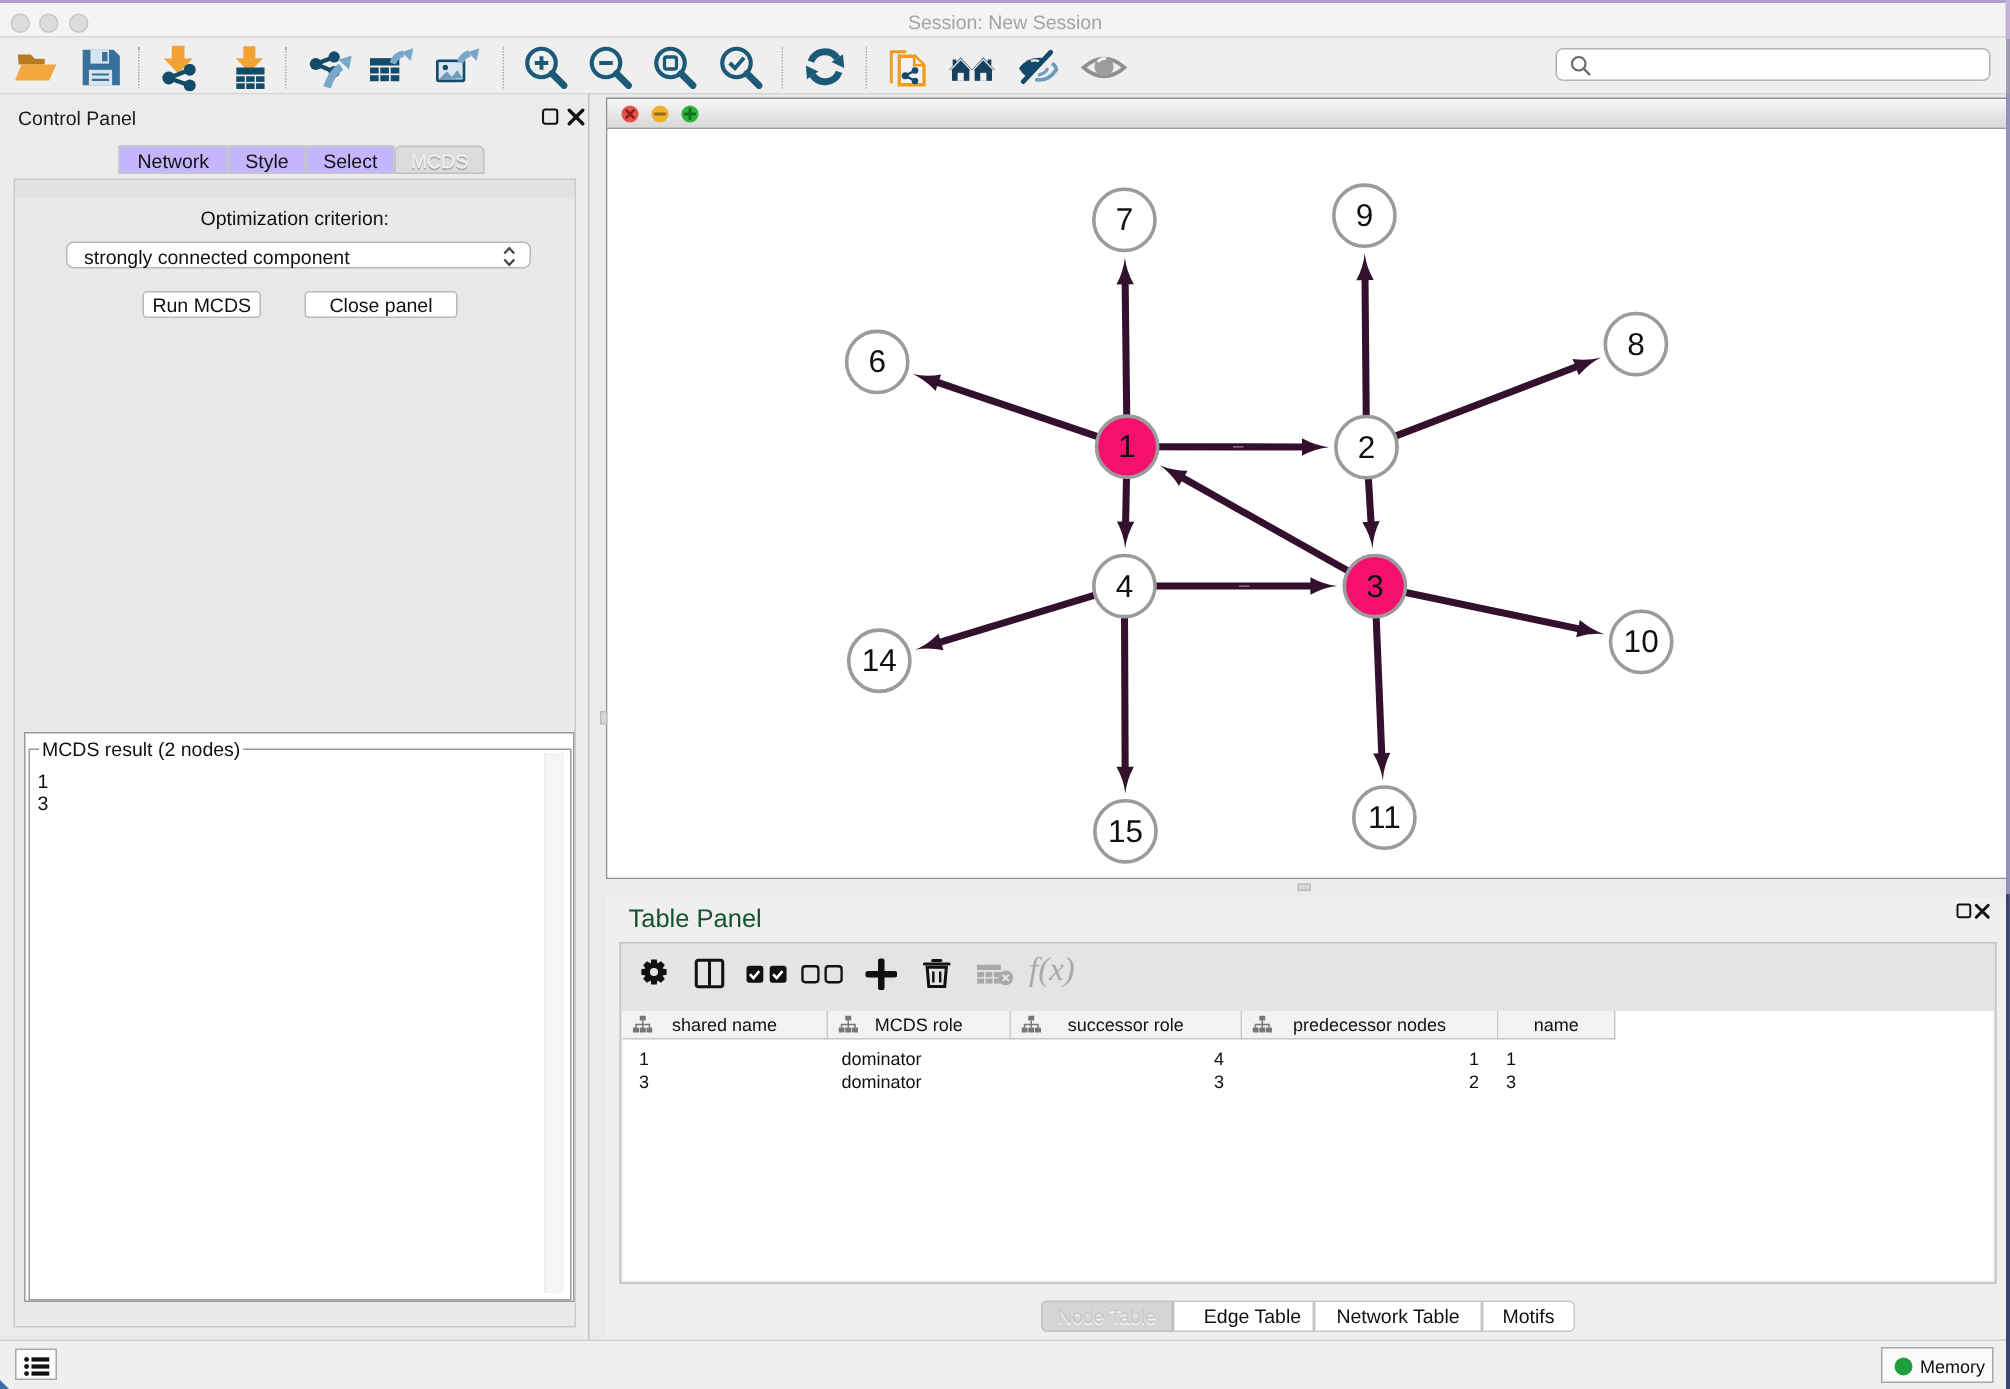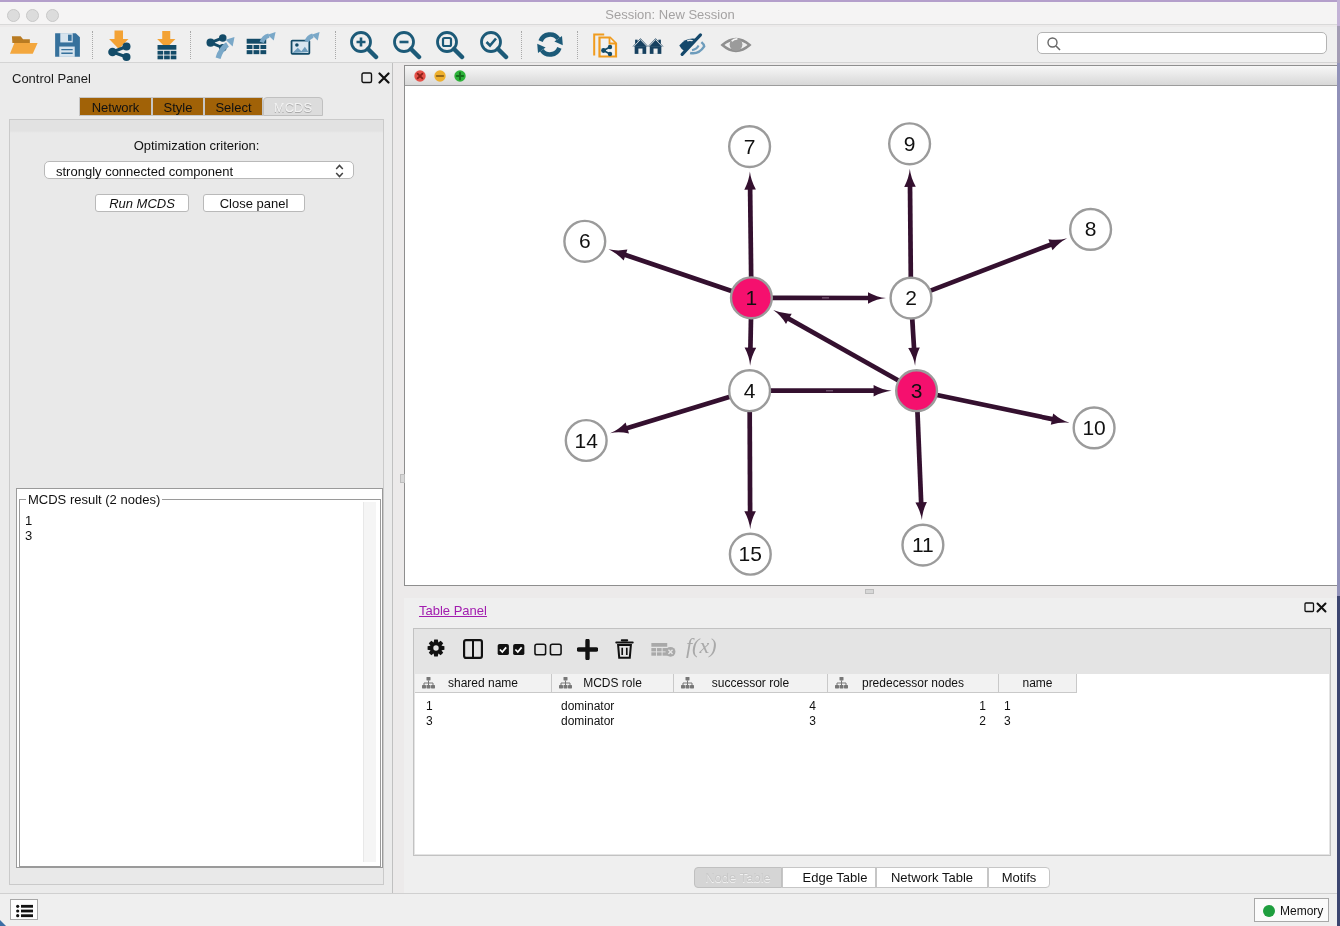--- a/index.html
+++ b/index.html
@@ -17,40 +17,40 @@
 #toolbar { position:absolute; top:27px; left:0; width:1340px; height:36px; background:#efefef; border-bottom:1px solid #d4d4d4; }
 .tsep { position:absolute; top:4px; height:28px; width:1px; border-left:1px dotted #a9a9a9; }
 .ticon { position:absolute; top:2px; width:32px; height:32px; }
 
 
 #searchbox { position:absolute; left:1037px; top:32px; width:290px; height:22px; background:#ffffff; border:1px solid #b4b4b4; border-radius:5px; }
 
 
 #cpanel { position:absolute; left:0; top:63px; width:393px; height:830px; background:#ebebeb; border-right:1px solid #c0c0c0; }
 #cpanel-title { position:absolute; left:12px; top:8px; font-size:13px; color:#1a1a1a; }
-.cptab { position:absolute; top:34px; height:19px; background:#a16207; border:1px solid #c6c6c6; font-size:13px; text-align:center; line-height:19px; color:#111; }
+.cptab { position:absolute; top:34px; height:19px; background:#c4b5fd; border:1px solid #c6c6c6; font-size:13px; text-align:center; line-height:19px; color:#111; }
 #cp-box { position:absolute; left:9px; top:56px; width:375px; height:766px; background:linear-gradient(#e2e2e2 0px, #e2e2e2 11px, #e9e9e9 13px); border:1px solid #cacaca; }
 #opt-label { position:absolute; top:18px; width:100%; text-align:center; font-size:13px; color:#111; }
 #dropdown { position:absolute; left:34px; top:41px; width:310px; height:18px; background:#fff; border:1px solid #b9b9b9; border-radius:5px; font-size:13px; color:#111; line-height:19px; padding-left:11px; }
 .btn { position:absolute; top:74px; height:18px; background:#fff; border:1px solid #b9b9b9; border-radius:3px; font-size:13px; text-align:center; line-height:18px; color:#111; }
 #mcds-border { position:absolute; left:2px; top:10px; width:362px; height:368px; border:1px solid #9a9a9a; }
 #mcds-result { position:absolute; left:6px; top:368px; width:367px; height:380px; background:#fff; border:1px solid #9a9a9a; }
 #mcds-legend { position:absolute; left:9px; top:3px; background:#fff; padding:0 2px; font-size:13px; color:#111; }
 #mcds-scroll { position:absolute; right:6px; top:13px; width:13px; height:360px; background:#f5f5f5; border-left:1px solid #e8e8e8; }
 
 
 #netwin { position:absolute; left:404px; top:65px; width:936px; height:521px; border:1px solid #8e8e8e; background:#fff; }
 #netwin-title { position:absolute; left:0; top:0; width:100%; height:20px; background:linear-gradient(#f7f7f7,#d8d8d8); border-bottom:1px solid #9c9c9c; }
 #netwin-name { position:absolute; width:100%; text-align:center; top:3px; font-size:13px; color:#111; }
 #netcanvas { position:absolute; left:0; top:21px; width:934px; height:498px; background:#fff; }
 #netcanvas svg { transform:translateZ(0); }
 
 
 #tpanel { position:absolute; left:404px; top:598px; width:936px; height:295px; background:#efefef; }
-#tpanel-title { position:absolute; left:15px; top:5px; font-size:13px; color:#a21caf;text-decoration:underline; }
+#tpanel-title { position:absolute; left:15px; top:5px; font-size:17px; color:#14532d; }
 #tp-inner { position:absolute; left:9px; top:30px; width:918px; height:228px; background:#e4e4e4; border:1px solid #c2c2c2; }
 #tp-toolbar { position:absolute; left:0; top:-3px; width:100%; height:42px; }
 #tp-table { position:absolute; left:1px; top:45px; right:1px; bottom:1px; background:#fff; }
 .th { position:absolute; top:0; height:19px; background:#f2f2f2; border-right:1px solid #c9c9c9; border-bottom:1px solid #c9c9c9; font-size:12px; color:#111; }
 .th span { position:absolute; width:100%; left:0; top:2px; text-align:center; }
 .hicon { position:absolute; left:7px; top:3px; }
 .td { position:absolute; font-size:12px; color:#111; }
 
 
 #btabs { position:absolute; left:0; top:269px; width:936px; height:22px; }
@@ -237,21 +237,21 @@
   <div class="cptab" style="left:152px; width:52px;">Style</div>
   <div class="cptab" style="left:204px; width:59px;">Select</div>
   <div class="cptab" style="left:263px; width:60px; background:#dcdcdc; border-color:#c0c0c0; color:#f3f3f3; text-shadow:0 1px 0 #aaa; border-radius:4px 4px 0 0;">MCDS</div>
   <div id="cp-box">
     <div id="opt-label">Optimization criterion:</div>
     <div id="dropdown">strongly connected component
       <svg style="position:absolute; right:9px; top:2px;" width="9" height="14" viewBox="0 0 9 14">
           <path d="M1.2 5 L4.5 1.4 L7.8 5 M1.2 9 L4.5 12.6 L7.8 9" fill="none" stroke="#444" stroke-width="1.5"></path>
         </svg>
     </div>
-    <div class="btn" style="left:85px; width:94px;font-style:italic;">Run MCDS</div>
+    <div class="btn" style="left:85px; width:79px;">Run MCDS</div>
     <div class="btn" style="left:193px; width:102px;">Close panel</div>
     <div id="mcds-result">
       <div id="mcds-border"></div>
       <div id="mcds-legend">MCDS result (2 nodes)</div>
       <div style="position:absolute; left:8px; top:24px; font-size:13px; color:#111; line-height:15px;">1<br>3</div>
       <div id="mcds-scroll"></div>
     </div>
   </div>
 </div>
 

